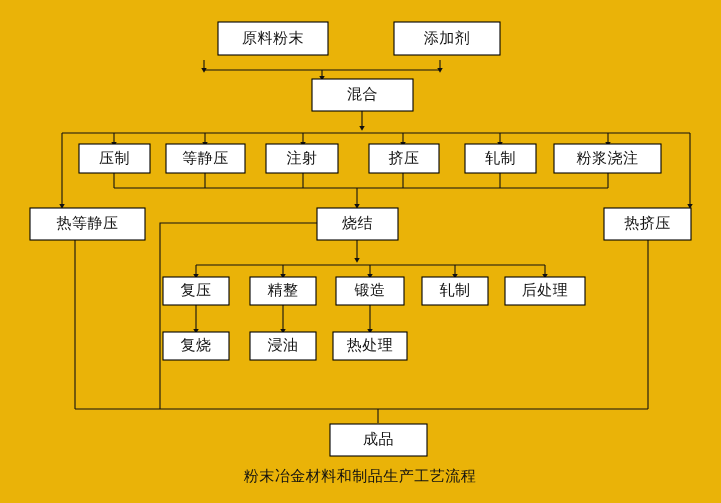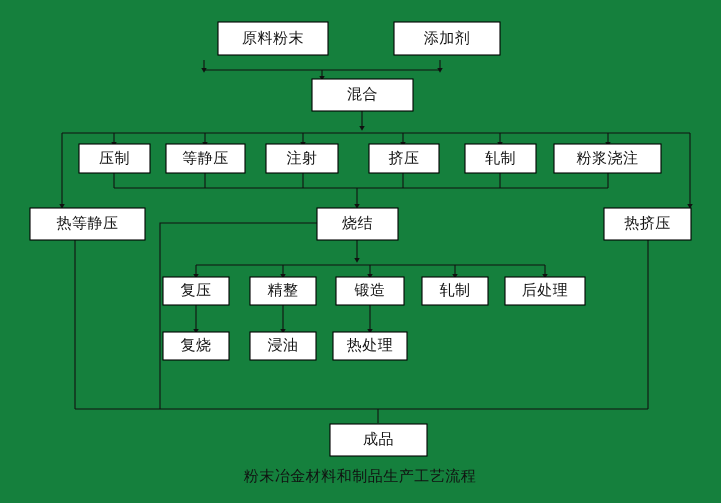--- a/index.html
+++ b/index.html
@@ -10,21 +10,21 @@
   body {
     width: 721px;
     height: 503px;
     font-family: "Liberation Sans", "DejaVu Sans", sans-serif;
     overflow: hidden;
   }
   #diagram-root {
     position: relative;
     width: 721px;
     height: 503px;
-    background: #15803d;
+    background: #eab308;
   }
   svg#flow-svg {
     position: absolute;
     left: 0;
     top: 0;
     width: 721px;
     height: 503px;
   }
   .node-rect {
     fill: #ffffff;

